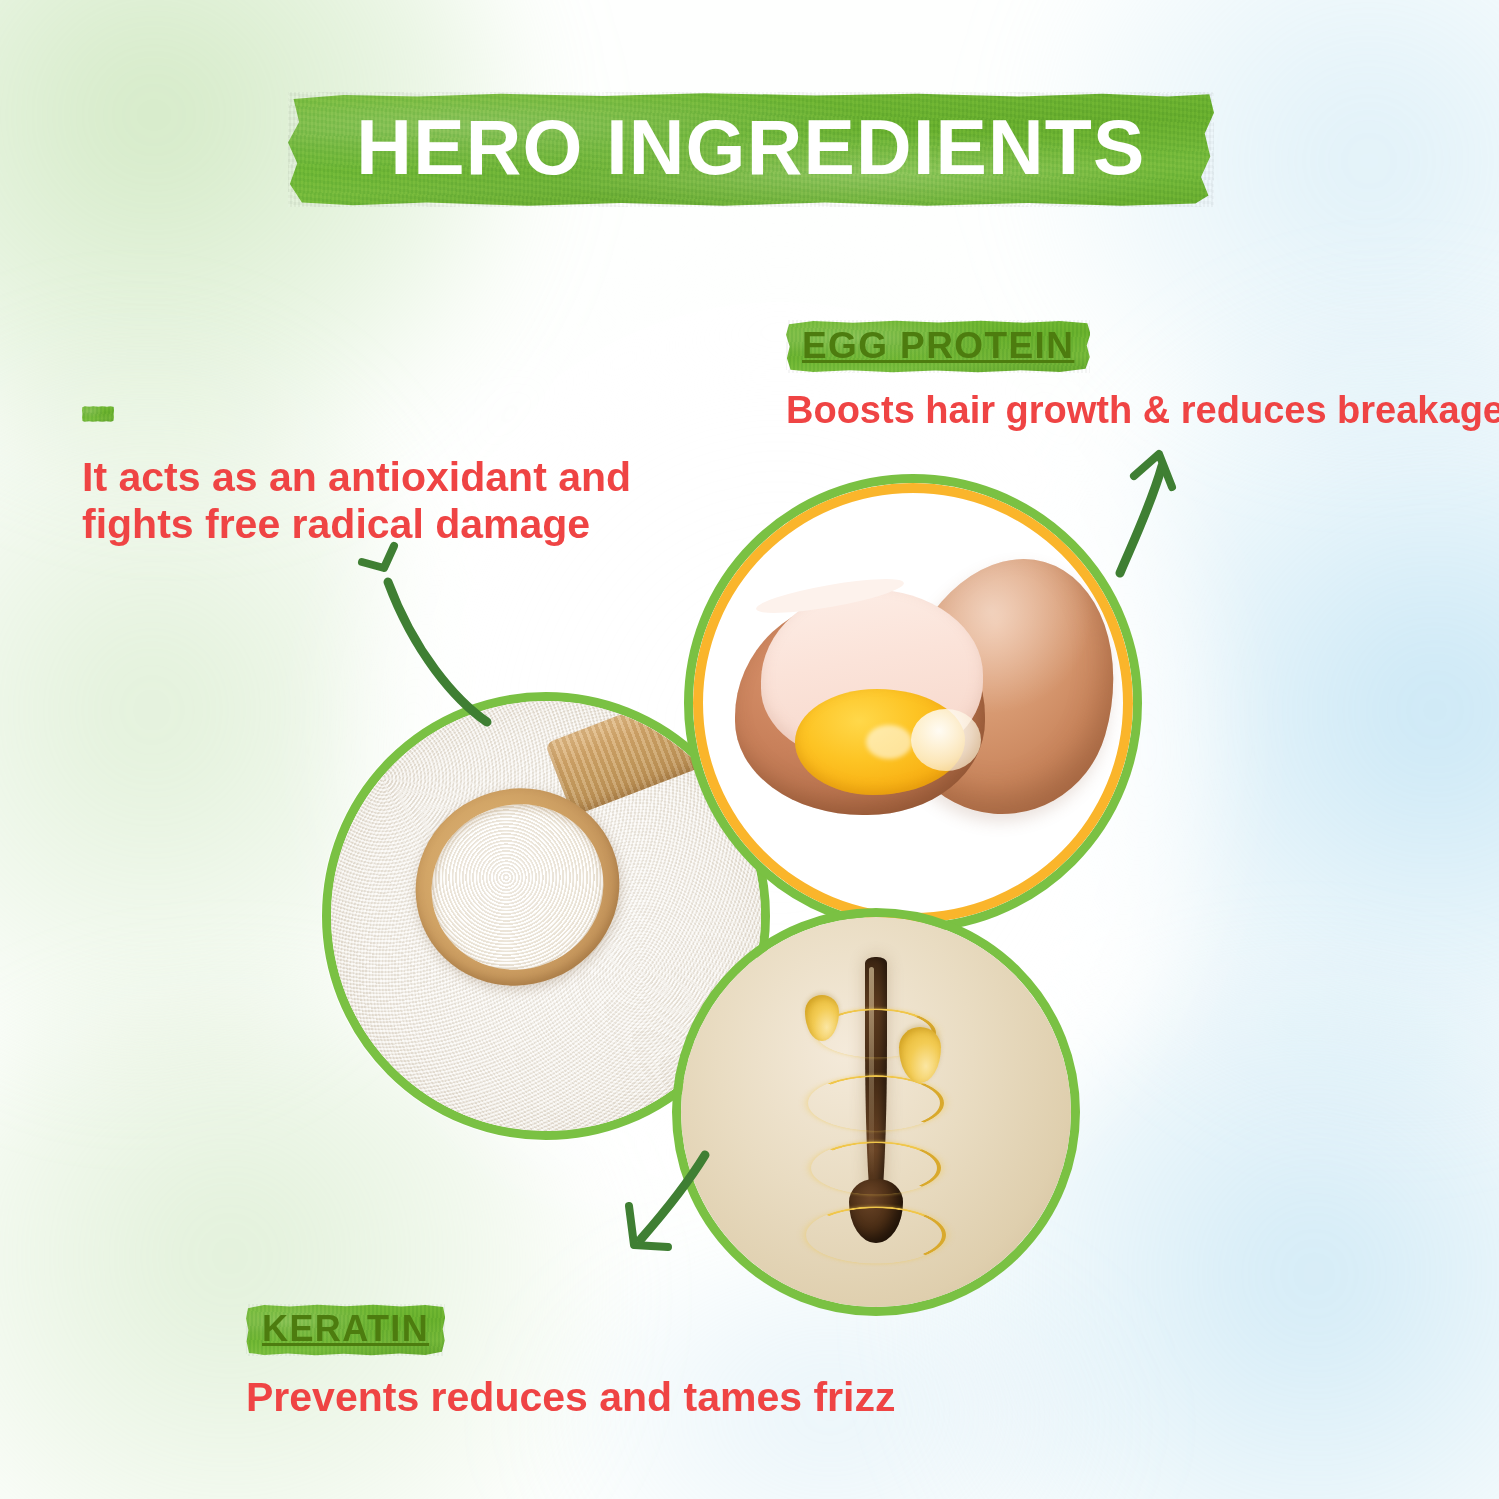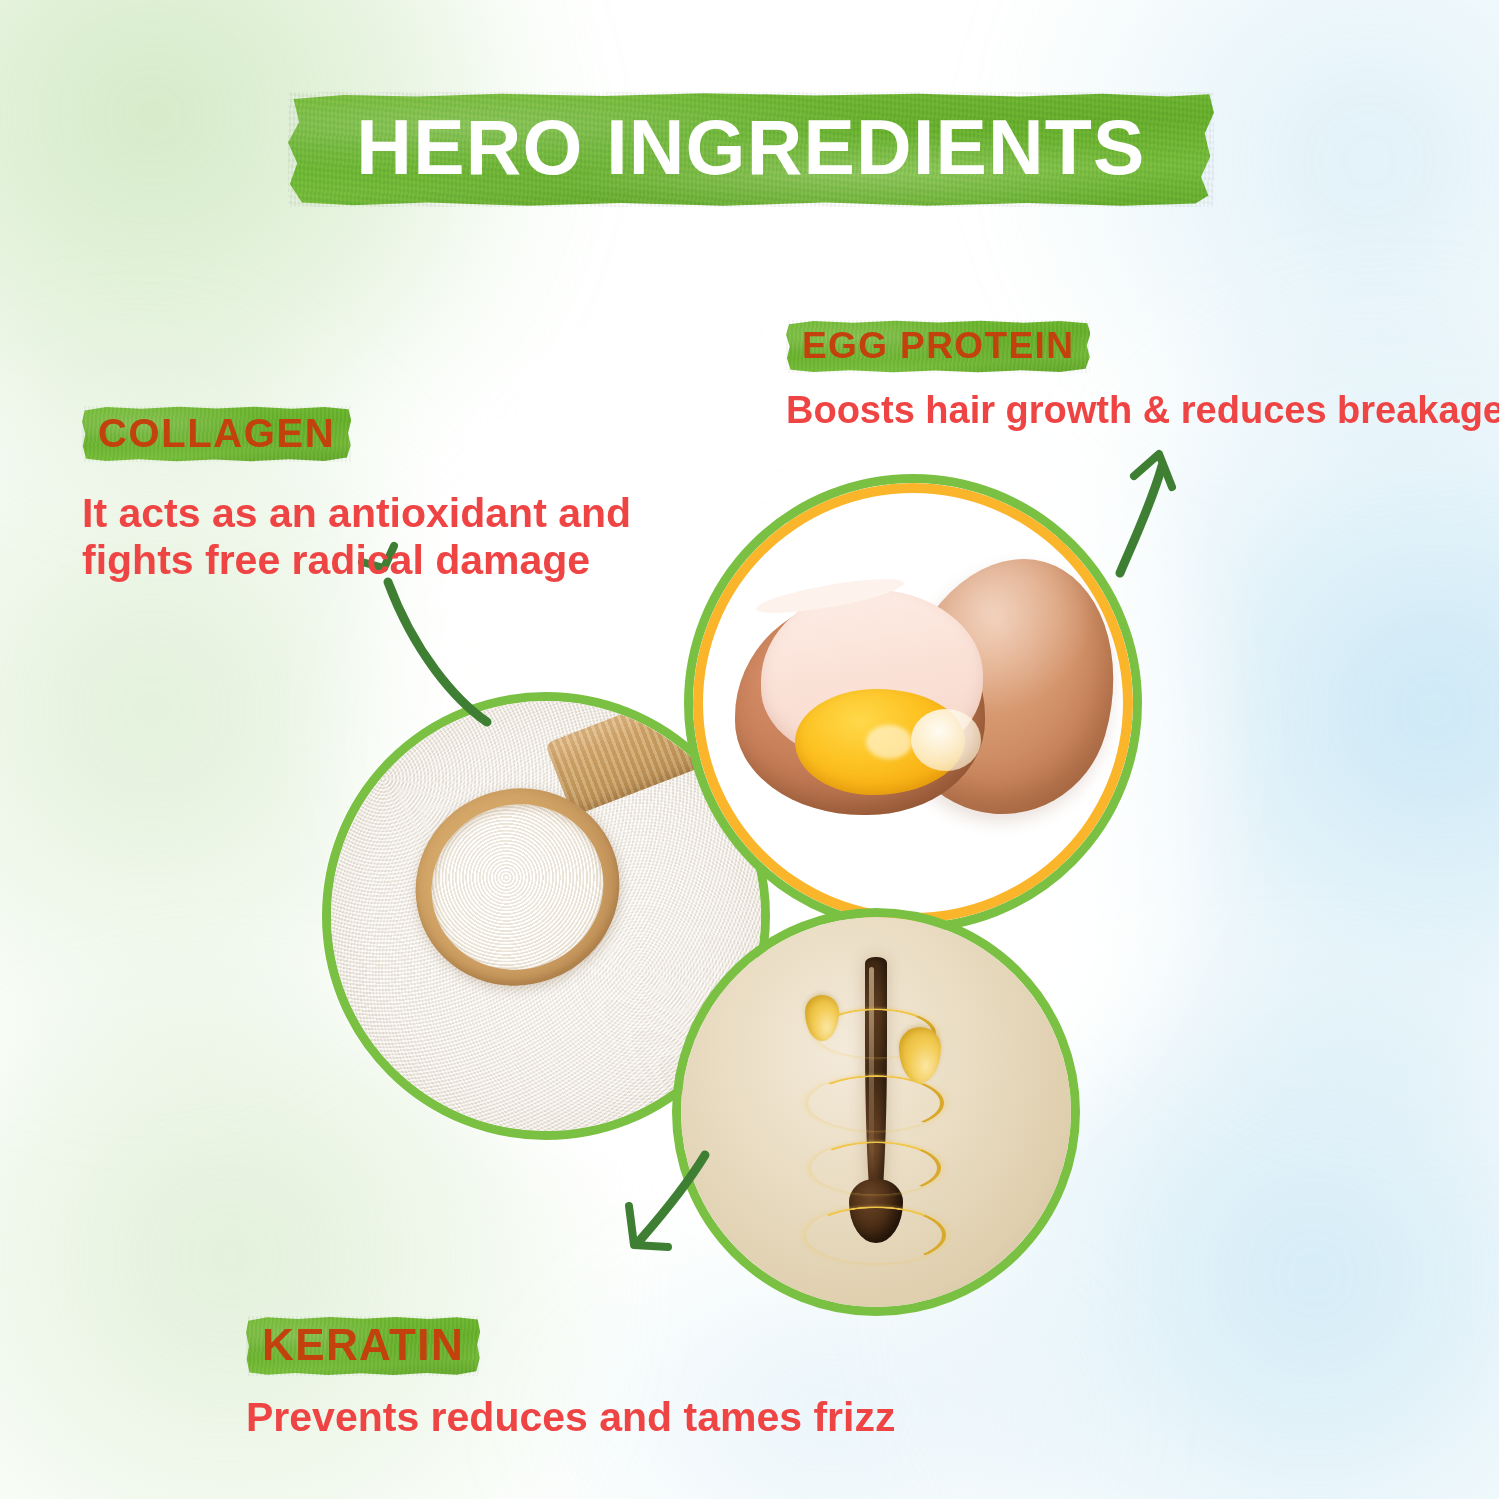--- a/index.html
+++ b/index.html
@@ -203,21 +203,21 @@
   }
   .drop.d1{left:124px;top:78px;width:34px;height:46px;transform:rotate(180deg);}
   .drop.d2{left:218px;top:110px;width:42px;height:56px;transform:rotate(180deg);}
 
   
   #arrows{position:absolute;inset:0;z-index:14;pointer-events:none;}
 
   
   .hl{
     position:relative;display:inline-block;padding:7px 16px 9px 16px;
-    color:#c2410c;font-weight:700;line-height:1;
+    color:#4d7c0f;font-weight:700;line-height:1;text-decoration:underline;
   }
   .hl .hlbg{
     position:absolute;inset:0;
     background:
       radial-gradient(ellipse at 22% 34%, rgba(255,255,255,.18) 0%, rgba(255,255,255,0) 44%),
       radial-gradient(ellipse at 78% 74%, rgba(86,146,28,.28) 0%, rgba(86,146,28,0) 44%),
       linear-gradient(176deg,#6fb830 0%, #62ac25 44%, #72ba36 76%, #5ea526 100%);
     clip-path:polygon(
       1% 8%, 9% 2%, 22% 5%, 36% 1.5%, 50% 4.5%, 64% 1.5%, 78% 5%, 90% 2%, 99% 6%,
       100% 26%, 98.8% 48%, 99.8% 70%, 98.4% 92%,
@@ -234,21 +234,21 @@
 
   #block-collagen{position:absolute;left:82px;top:406px;z-index:16;width:560px;}
   #block-collagen .hl{font-size:40px;letter-spacing:1.6px;}
   #block-collagen .desc{font-size:41px;margin-top:28px;}
 
   #block-egg{position:absolute;left:786px;top:320px;z-index:16;width:700px;}
   #block-egg .hl{font-size:37px;letter-spacing:1.4px;}
   #block-egg .desc{font-size:38px;margin-top:16px;white-space:nowrap;}
 
   #block-keratin{position:absolute;left:246px;top:1304px;z-index:16;width:700px;}
-  #block-keratin .hl{font-size:44px;letter-spacing:1.4px;margin-top:12px;}
+  #block-keratin .hl{font-size:36px;letter-spacing:1.4px;}
   #block-keratin .desc{font-size:41px;margin-top:18px;white-space:nowrap;}
 </style>
 </head>
 <body>
 
 <div id="bg">
   <div class="wash wash-tl"></div>
   <div class="wash wash-l"></div>
   <div class="wash wash-bl"></div>
   <div class="wash wash-tr"></div>
@@ -307,21 +307,20 @@
 
     <path d="M 705 1155 C 686 1186, 662 1215, 641 1239"></path>
     <path d="M 629 1206 L 634 1245 L 668 1247" stroke-width="8"></path>
   </g>
 </svg>
 
 <div id="block-collagen">
   <div class="hl">
     <div class="hlbg"></div>
     <div class="hlgrain"></div>
-    <span class="t">COLLAGEN</span>
   </div>
   <div class="desc">
     <div>It acts as an antioxidant and</div>
     <div>fights free radical damage</div>
   </div>
 </div>
 
 <div id="block-egg">
   <div class="hl">
     <div class="hlbg"></div>

